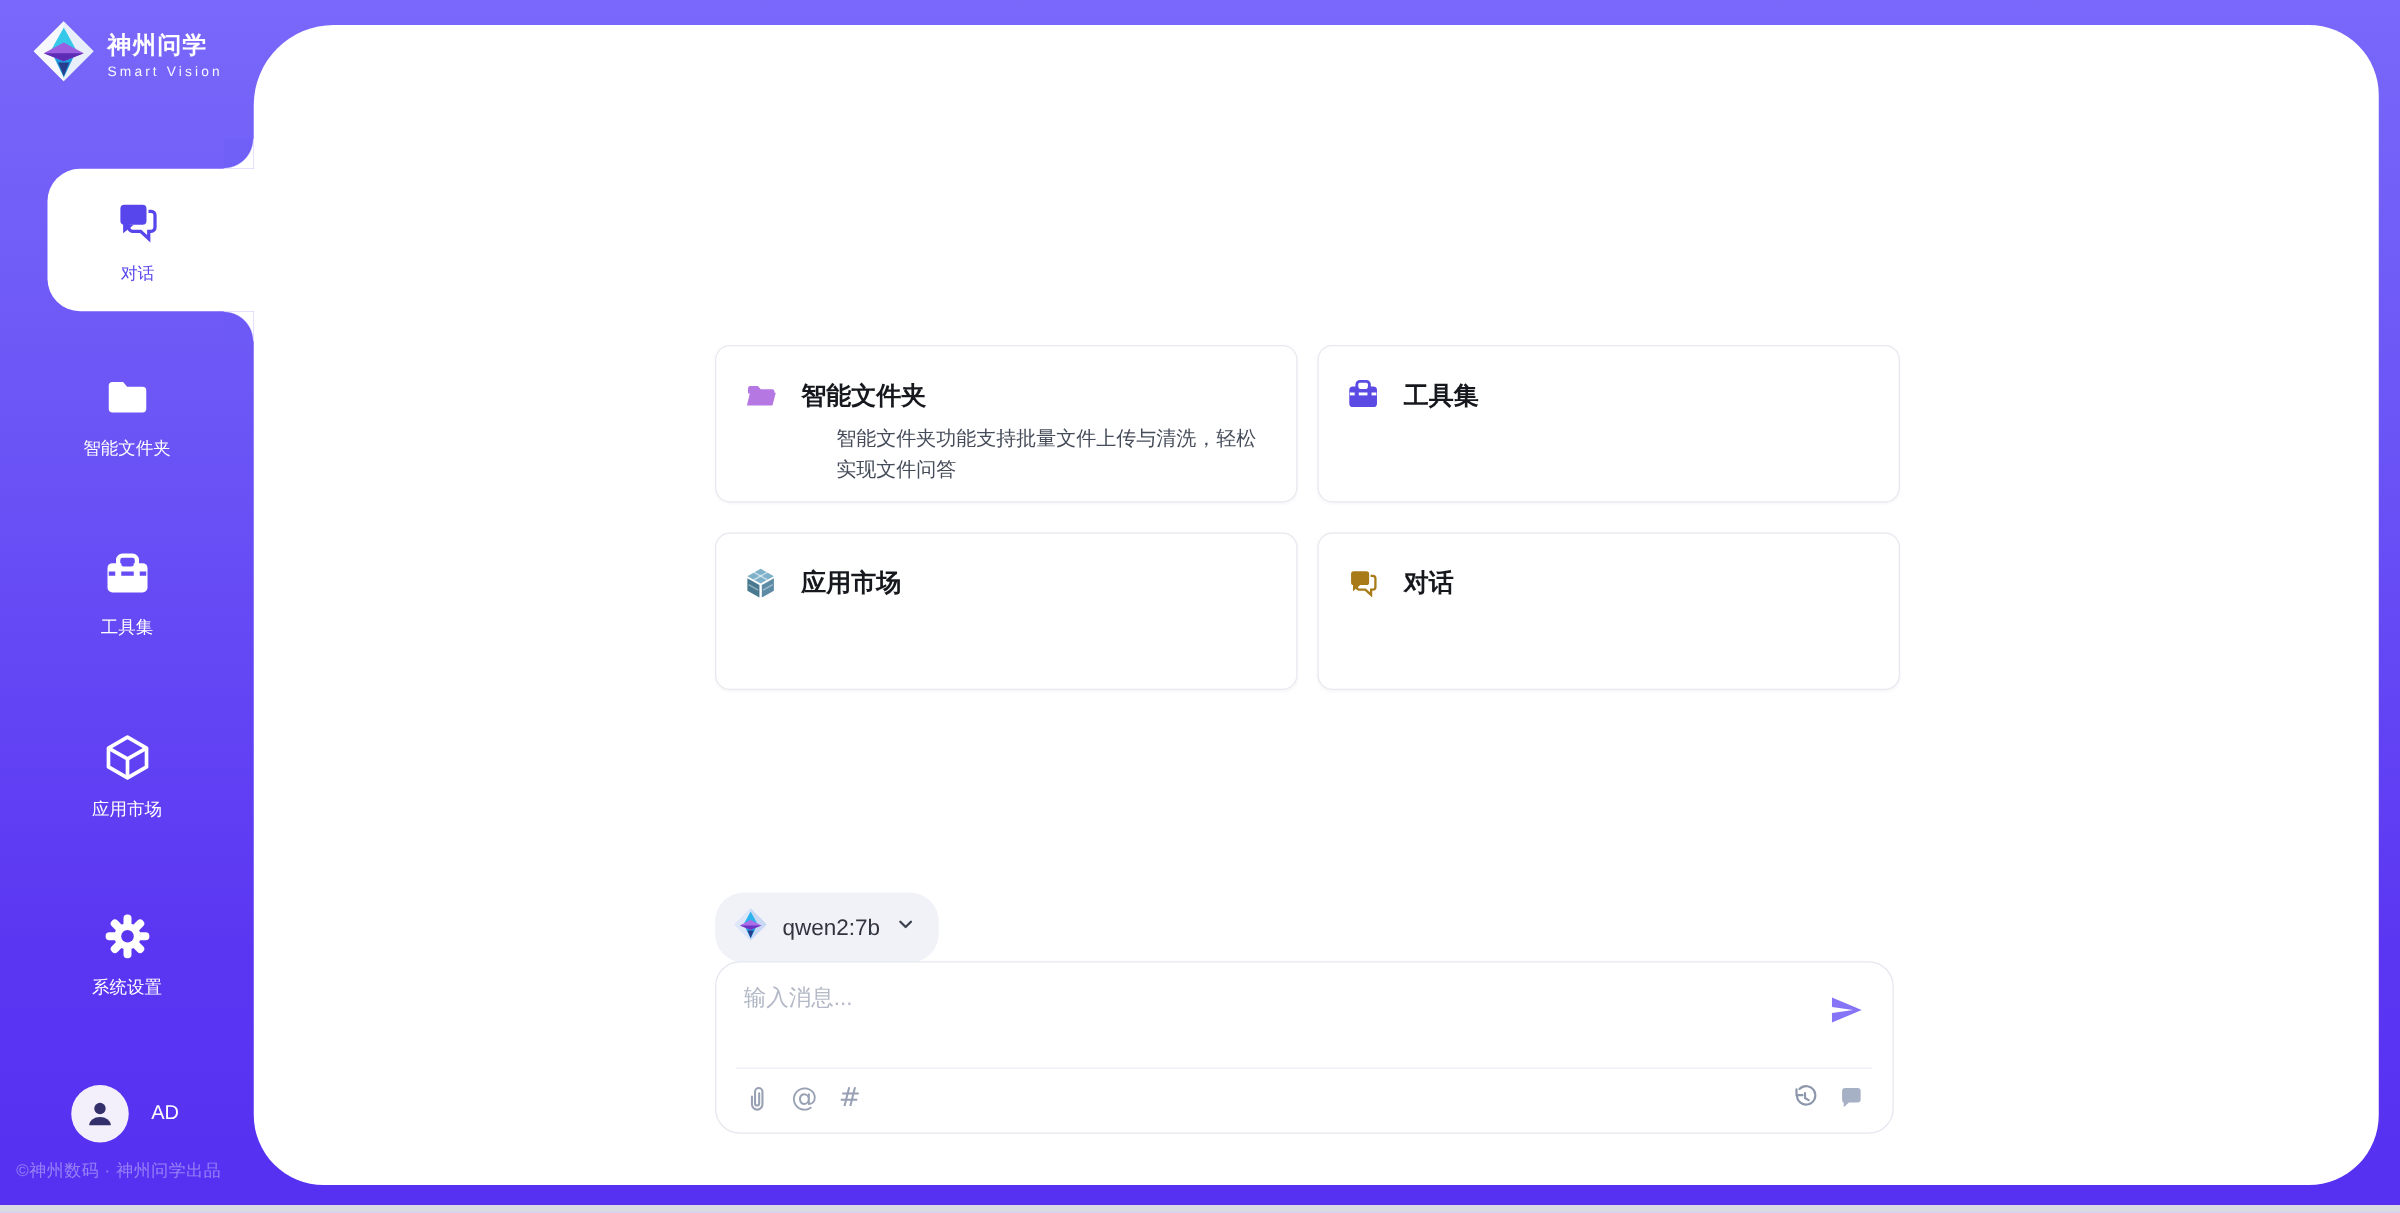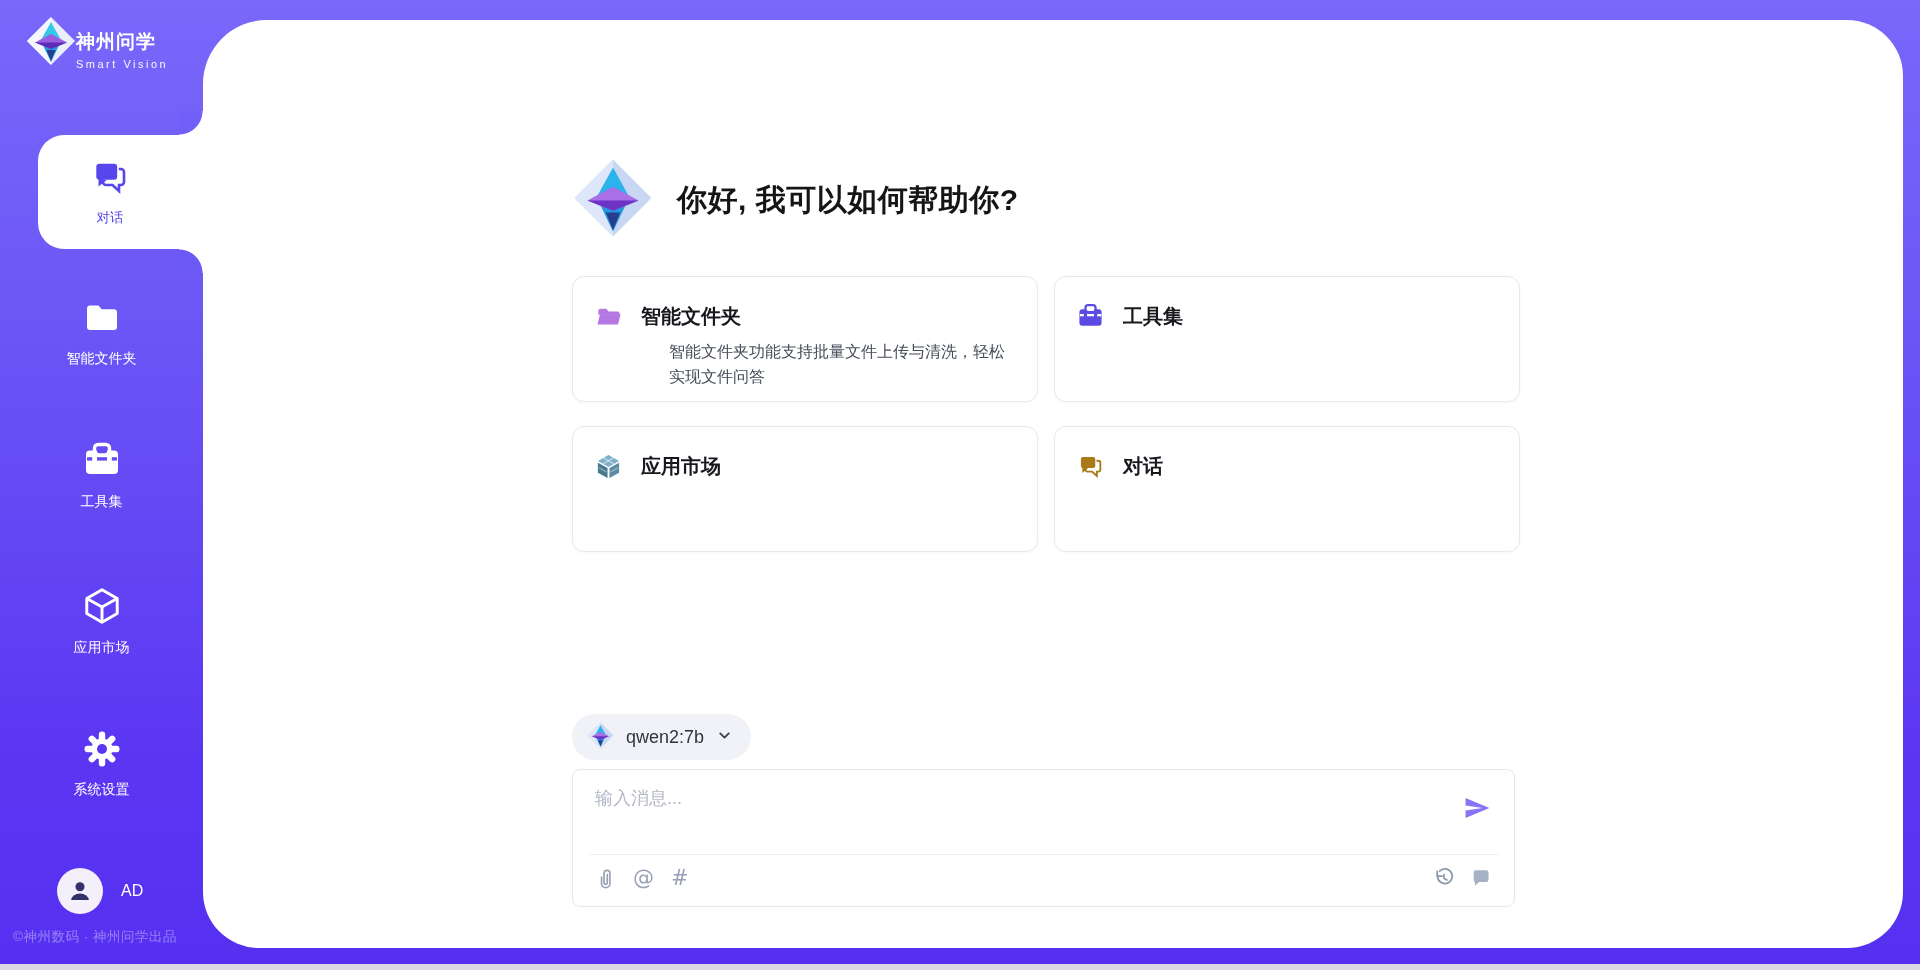--- a/index.html
+++ b/index.html
@@ -6,21 +6,21 @@
   html,body { width:1920px; height:970px; overflow:hidden; font-family:"Liberation Sans","DejaVu Sans",sans-serif; }
   .page { position:relative; width:1920px; height:970px;
           background:linear-gradient(180deg,#7968fa 0%,#6b55f6 35%,#5b36f2 78%,#5530f1 100%); }
 
   
   .main-panel { position:absolute; left:203px; top:20px; width:1700px; height:928px;
                 background:#ffffff; border-radius:64px 56px 56px 56px; }
   .bottom-scrollbar { position:absolute; left:0; bottom:0; width:1920px; height:6px; background:#d8d9e2; }
 
   
-  .logo-row { position:absolute; left:26px; top:16px; display:flex; align-items:flex-end; }
+  .logo-row { position:absolute; left:26px; top:16px; display:flex; align-items:center; gap:10px; }
   .logo-text { color:#fff; }
   .logo-name { font-size:19px; font-weight:bold; letter-spacing:1px; }
   .logo-sub { font-size:11px; letter-spacing:2.5px; margin-top:3px; opacity:.95; }
 
   .active-blob { position:absolute; left:38px; top:135px; width:170px; height:114px; background:#fff;
                  border-radius:26px 0 0 26px; display:flex; flex-direction:column; align-items:center;
                  justify-content:center; gap:8px; padding-right:26px; }
   .fillet { position:absolute; left:179px; width:24px; height:24px; }
   .fillet-top    { top:111px; background:radial-gradient(circle 24px at 0 0,    #7160f7 0 23px, #ffffff 24px); }
   .fillet-bottom { top:249px; background:radial-gradient(circle 24px at 0 100%, #6d5af6 0 23px, #ffffff 24px); }
@@ -41,27 +41,27 @@
 
   
   .cards { position:absolute; left:572px; top:276px; display:grid; grid-template-columns:466px 466px; column-gap:16px; row-gap:24px; }
   .card { height:126px; background:#fff; border:1px solid #e8e8f0; border-radius:12px; padding:25px 26px 0 22px;
           display:flex; gap:19px; box-shadow:0 1px 3px rgba(25,25,60,.04); cursor:pointer; }
   .card-icon { flex:none; margin-top:1px; }
   .card-title { font-size:20px; font-weight:bold; color:#16181d; margin:1px 0 10px; }
   .card-desc { font-size:16px; color:#454c59; line-height:1.55;margin-left:28px; }
 
   
-  .model-pill { position:absolute; left:572px; top:714px; height:46px; border-radius:23px; background:#f1f2f8;
+  .model-pill { position:absolute; left:572px; top:714px; height:56px; border-radius:23px; background:#f1f2f8;
                 display:inline-flex; align-items:center; gap:12px; padding:0 18px 0 15px; cursor:pointer; }
   .model-name { font-size:18px; color:#31353f; }
 
   
   .composer { position:absolute; left:572px; top:769px; width:943px; height:138px; background:#fff;
-              border:1px solid #e5e7ef; border-radius:8px;text-decoration:underline; }
+              border:1px solid #e5e7ef; border-radius:20px;text-decoration:underline; }
   .composer textarea { position:absolute; left:22px; top:16px; width:860px; height:60px; border:none; resize:none;
               outline:none; font-family:inherit; font-size:18px; color:#30343e; background:transparent; }
   .composer textarea::placeholder { color:#b3b8c6; }
   .send-btn { position:absolute; right:23px; top:24px; width:28px; height:28px; background:none; border:none; cursor:pointer; }
   .composer-divider { position:absolute; left:16px; right:16px; top:84px; border-top:1px solid #eceef3; }
   .tools-row { position:absolute; left:22px; right:22px; top:96px; display:flex; justify-content:space-between; align-items:center; }
   .tools-left { display:flex; align-items:center; gap:17px; }
   .tools-right { display:flex; align-items:center; gap:15px; }
   .tool-btn { background:none; border:none; cursor:pointer; display:flex; align-items:center; padding:0; }
   .glyph-btn { font-size:21px; color:#98a1b4; font-family:"DejaVu Sans",sans-serif; }
@@ -189,28 +189,20 @@
       <svg width="26" height="26" viewBox="0 0 40 40">
         <circle cx="20" cy="13.5" r="7" fill="#33306b"></circle>
         <path d="M6.5 34 a13.5 10 0 0 1 27 0 Z" fill="#33306b"></path>
       </svg>
     </span>
     <span class="user-name">AD</span>
   </div>
 
   <div class="sidebar-footer">©神州数码 · 神州问学出品</div>
 
-  <div class="greeting-row">
-    <span>
-      <svg width="80" height="80">
-          <use href="#diamond"></use>
-        </svg>
-    </span>
-    <span class="greeting-title">你好, 我可以如何帮助你?</span>
-  </div>
 
   <div class="cards">
 
     <div class="card">
       <span class="card-icon">
         <svg width="27" height="27" viewBox="0 0 28 28">
           <path d="M3.5 8 q0 -2 2 -2 h6.2 l2.4 2.8 h9.4 q2 0 2 2 v1.4 H3.5 Z" fill="#b577e2"></path>
           <polygon points="5.2,11.6 26.6,11.6 23.8,22.2 2.6,22.2" fill="#b577e2"></polygon>
         </svg>
       </span>

